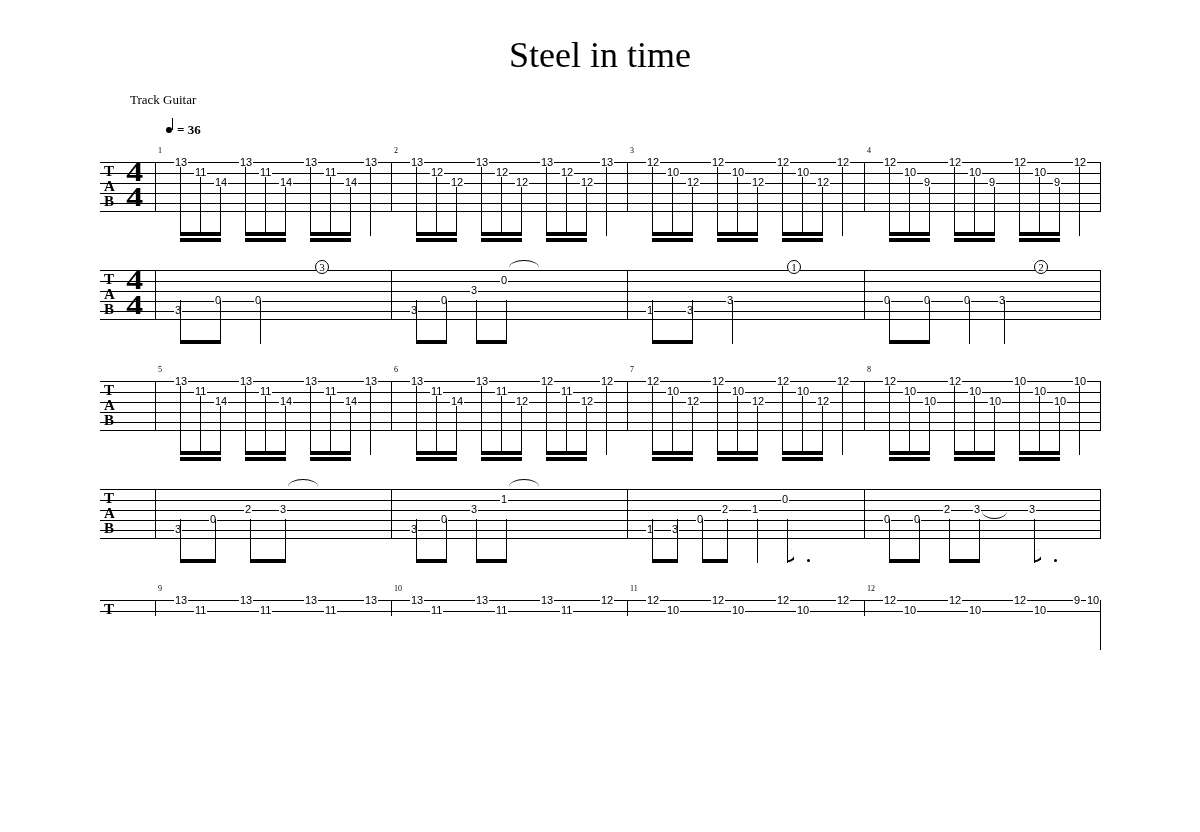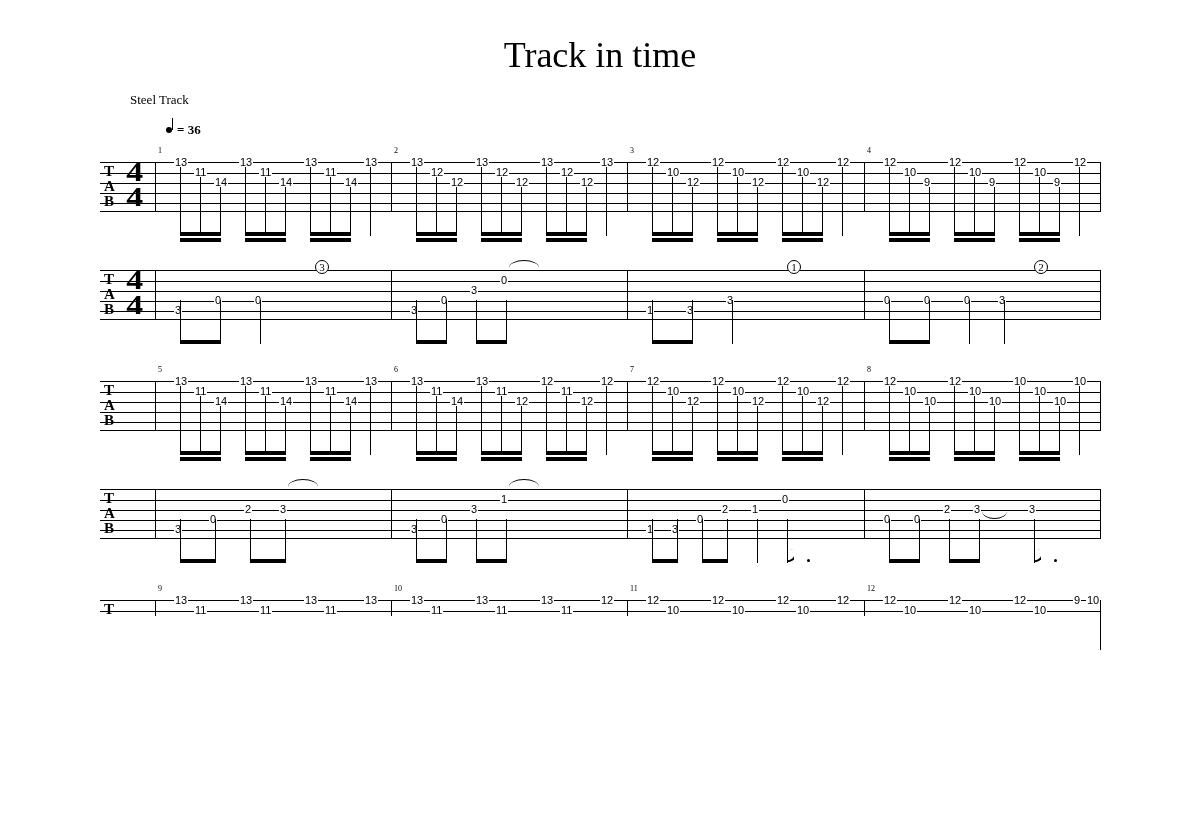--- a/index.html
+++ b/index.html
@@ -153,24 +153,24 @@
   }
   .cutoff {
     position:absolute; left:0; right:0; height:60px; background:#fff;
   }
 </style>
 </head>
 <body>
 
 <div class="page">
 
-  <div class="title">Track in time</div>
+  <div class="title">Steel in time</div>
 
   <div class="meta-block">
-    <div>Steel Track</div>
+    <div>Track Guitar</div>
   </div>
 
   <div class="tempo">
     <span class="note"></span>
     <span>= 36</span>
   </div>
 
   <div id="systems">
       <div class="system">
         <div class="tab-staff">

